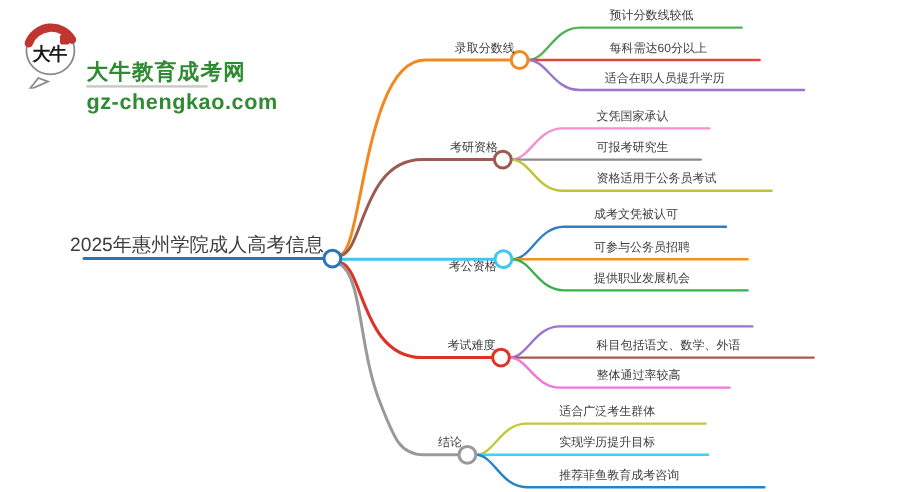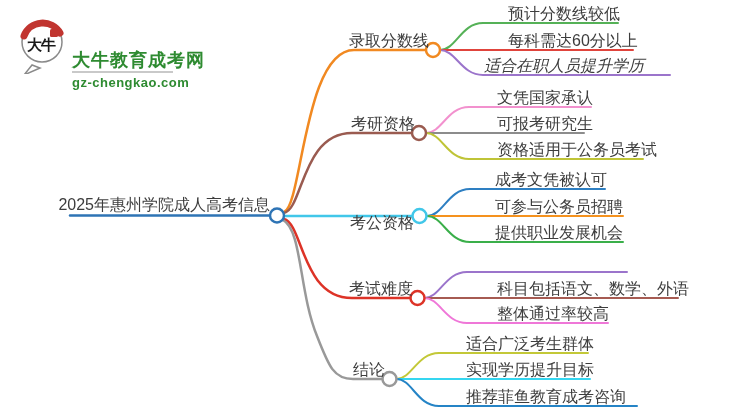--- a/index.html
+++ b/index.html
@@ -3,28 +3,28 @@
 <meta charset="utf-8">
 <style>
   html,body{margin:0;padding:0;background:#fff;}
   .stage{
     position:relative;width:750px;height:410px;background:#ffffff;overflow:hidden;
     font-family:"Liberation Sans","DejaVu Sans",sans-serif;
   }
   svg.wires{position:absolute;left:0;top:0;}
   .lbl{
     position:absolute;white-space:nowrap;color:#3d3d3d;
-    font-size:16px;line-height:17px;
+    font-size:10px;line-height:17px;
   }
   .lbl.root{font-size:16px;}
   .logo{position:absolute;left:10px;top:12px;display:flex;align-items:flex-start;}
   .logo-textcol{margin-left:4px;padding-top:8px;}
   .logo-title{font-size:18px;font-weight:bold;color:#2e8b31;letter-spacing:1px;line-height:19px;margin-top:31px;}
   .logo-divider{height:2px;background:#c9c9c9;width:101px;margin:1px 0 2px 0;}
-  .logo-domain{font-size:13px;font-weight:bold;color:#2e8b31;letter-spacing:0.5px;}
+  .logo-domain{font-size:18px;font-weight:bold;color:#2e8b31;letter-spacing:0.5px;}
 </style>
 </head>
 <body>
 
 <div class="stage">
 
   <svg class="wires" width="750" height="410" viewBox="0 0 750 410">
     <g fill="none" stroke-linecap="round">
 
       <path d="M70 215.5 L269 215.5" stroke-width="2.5" stroke="#2E74B5"></path>
@@ -81,21 +81,21 @@
   <div class="lbl root" style="right:480px;top:196px;">2025年惠州学院成人高考信息</div>
 
   <div class="lbl" style="right:321px;top:32px;">录取分数线</div>
   <div class="lbl" style="right:335px;top:115px;">考研资格</div>
   <div class="lbl" style="right:336px;top:214px;">考公资格</div>
   <div class="lbl" style="right:337px;top:280px;">考试难度</div>
   <div class="lbl" style="right:365px;top:361px;">结论</div>
 
   <div class="lbl" style="left:508px;top:5px;">预计分数线较低</div>
   <div class="lbl" style="left:508px;top:32px;">每科需达60分以上</div>
-  <div class="lbl" style="left:484px;top:57px;font-style:italic;">适合在职人员提升学历</div>
+  <div class="lbl" style="left:504px;top:57px;">适合在职人员提升学历</div>
 
   <div class="lbl" style="left:497px;top:89px;">文凭国家承认</div>
   <div class="lbl" style="left:497px;top:115px;">可报考研究生</div>
   <div class="lbl" style="left:497px;top:141px;">资格适用于公务员考试</div>
 
   <div class="lbl" style="left:495px;top:171px;">成考文凭被认可</div>
   <div class="lbl" style="left:495px;top:198px;">可参与公务员招聘</div>
   <div class="lbl" style="left:495px;top:224px;">提供职业发展机会</div>
 
   <div class="lbl" style="left:497px;top:280px;">科目包括语文、数学、外语</div>

